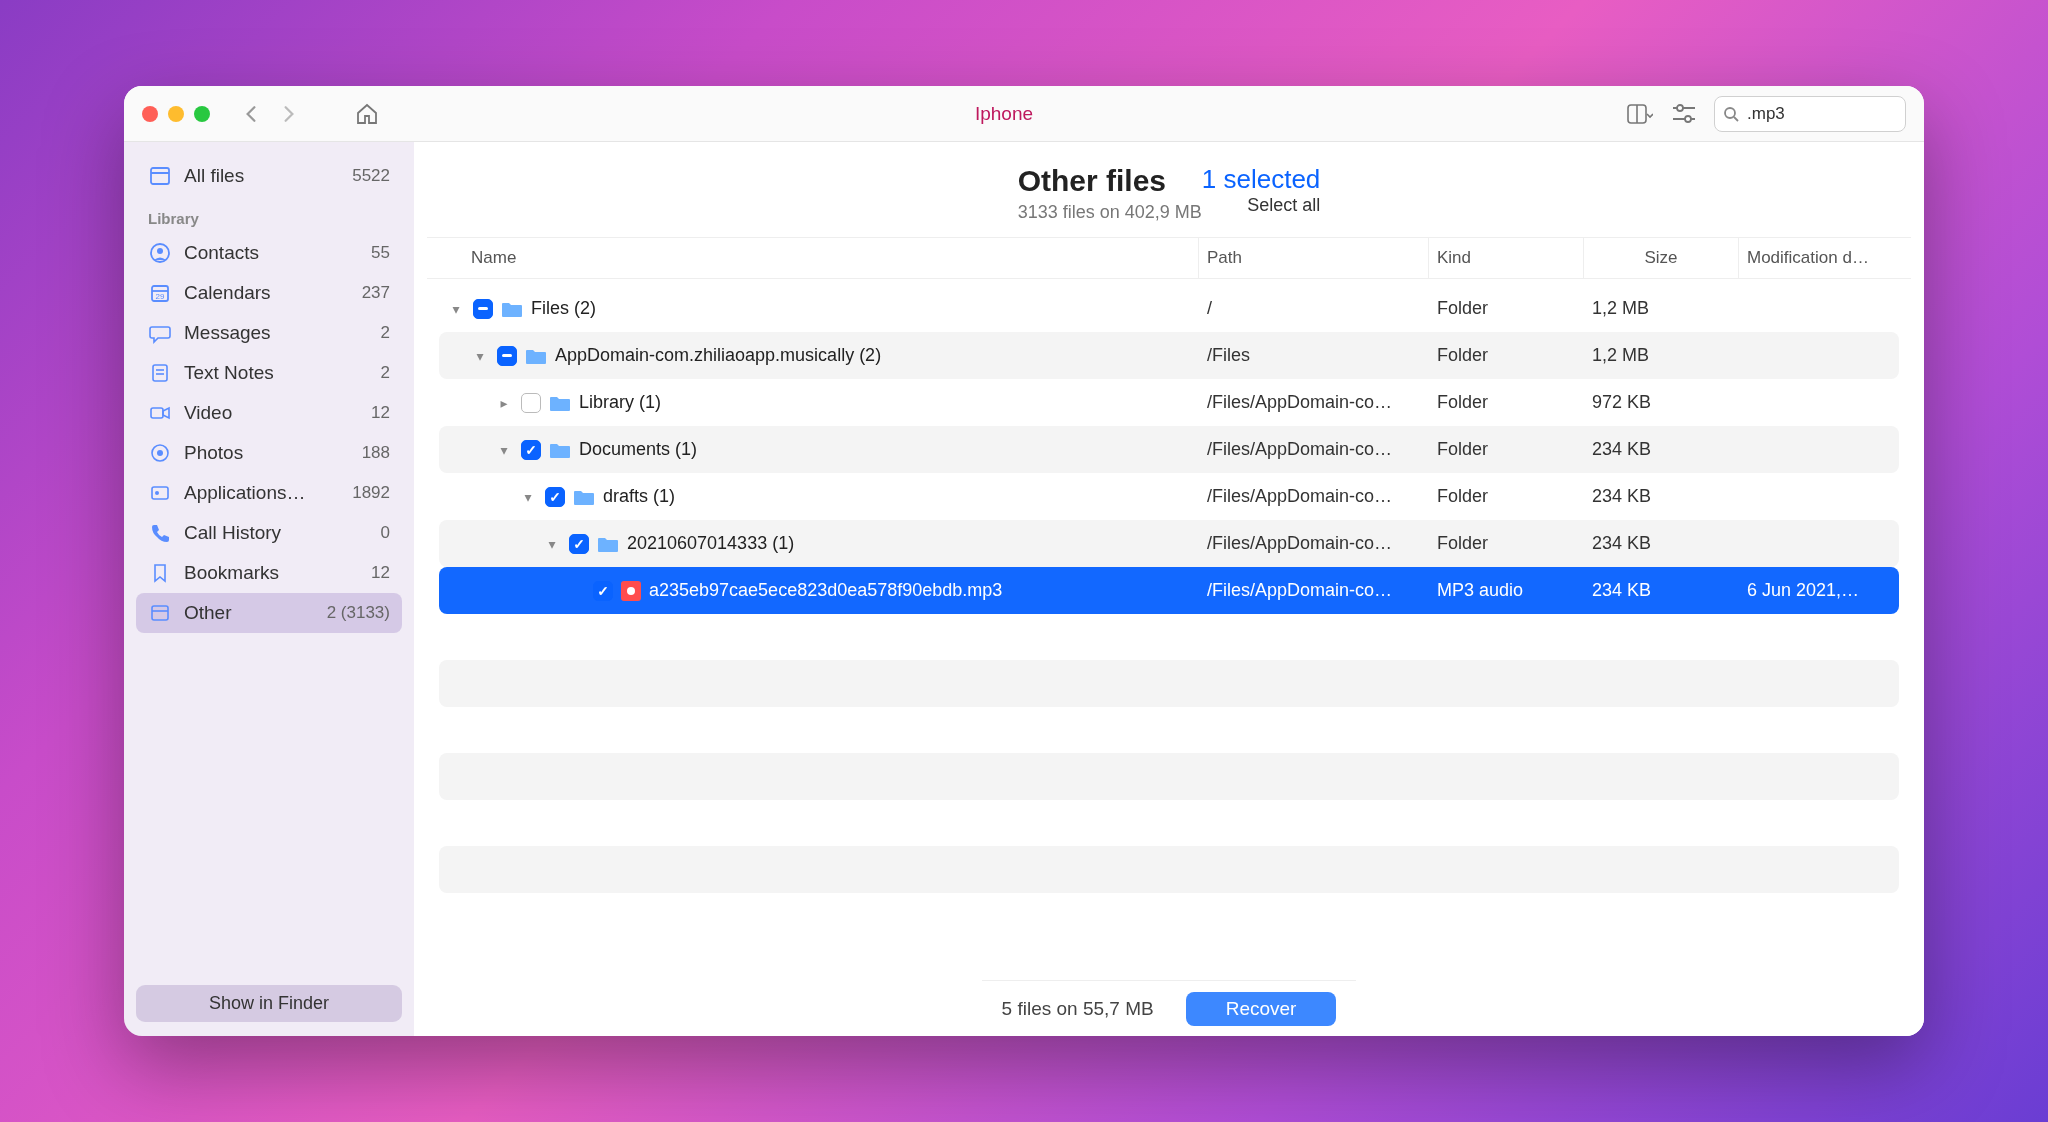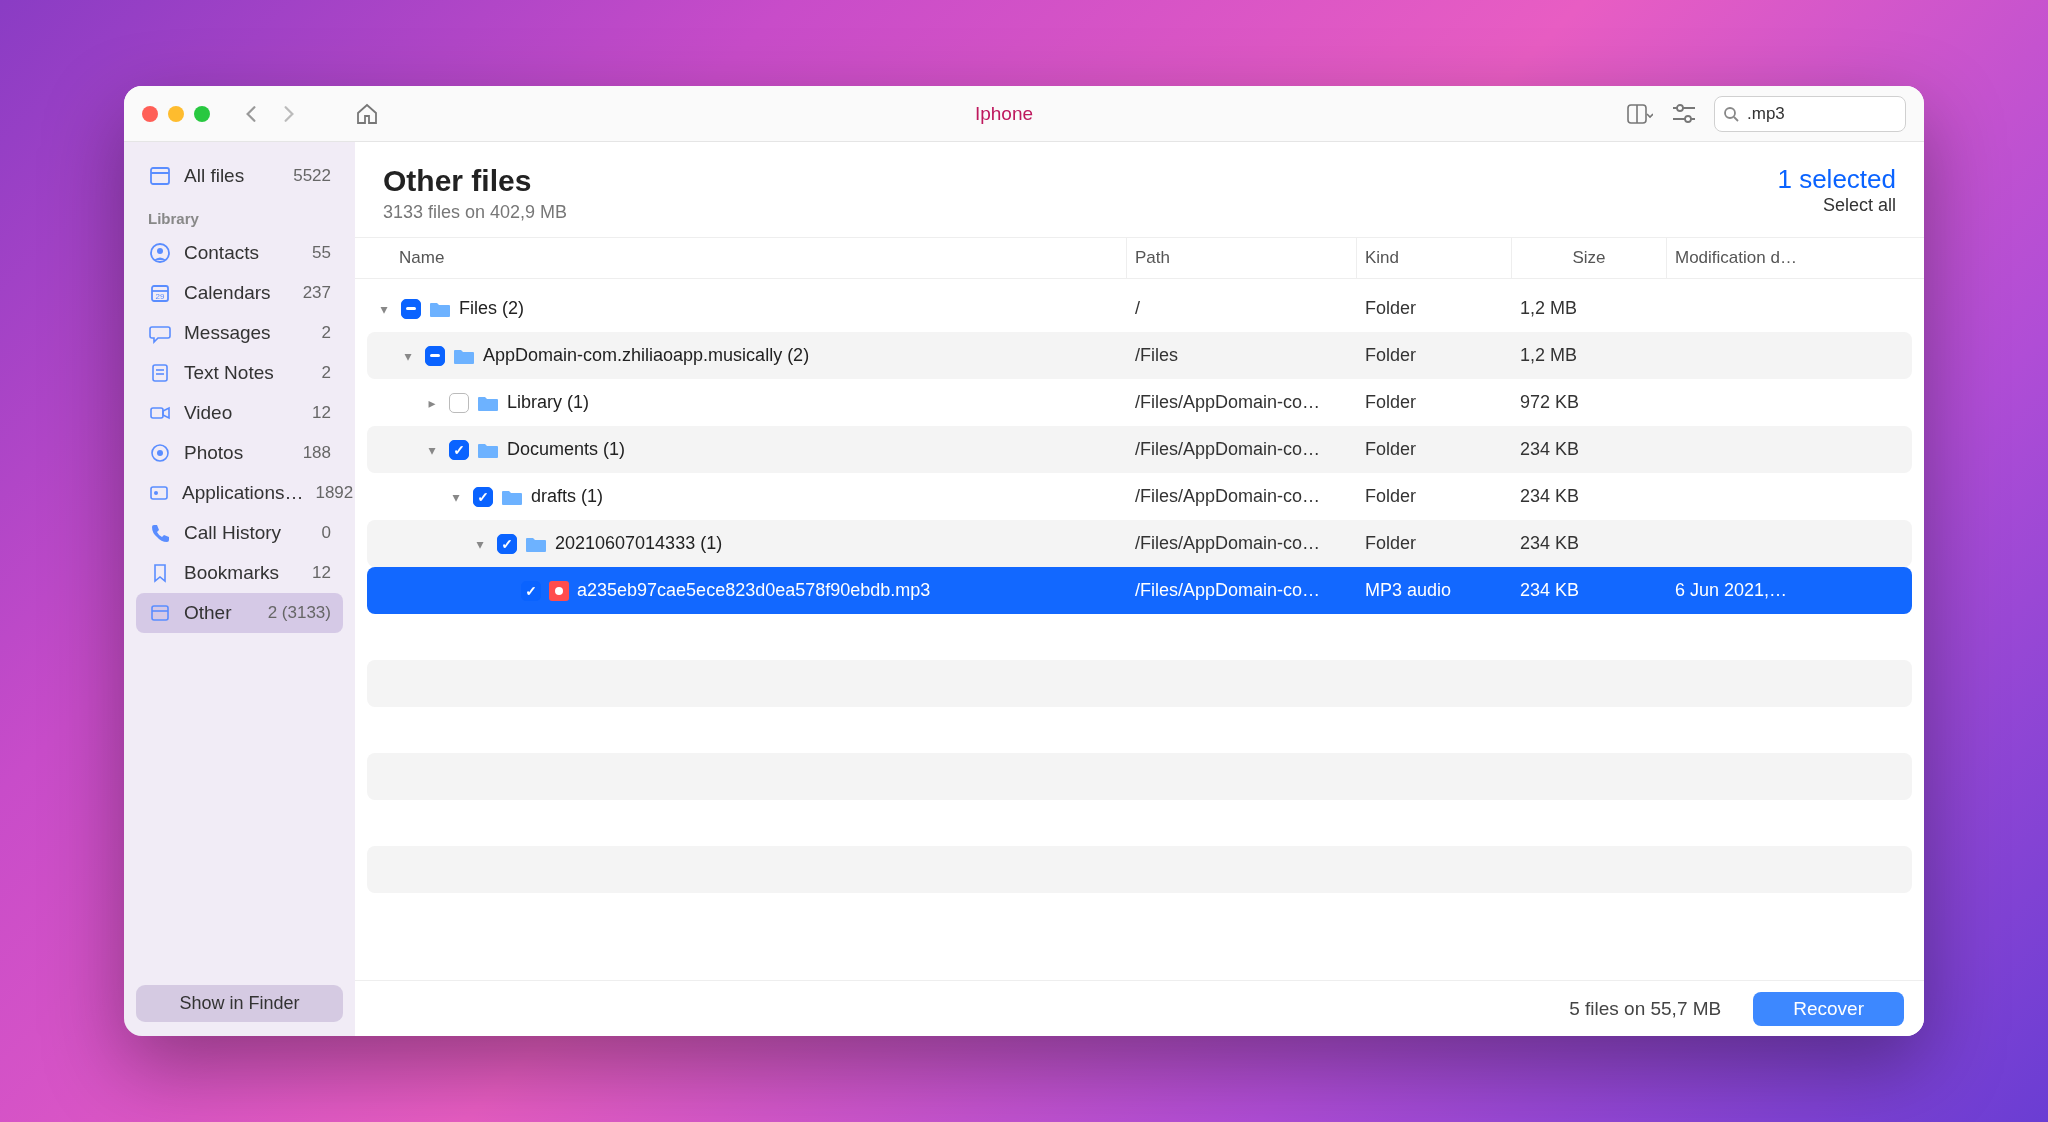--- a/index.html
+++ b/index.html
@@ -35,38 +35,38 @@
   display: flex; align-items: center; gap: 8px; background: #fff;
   border: 1px solid #d0d0d0; border-radius: 8px; padding: 4px 8px; height: 36px; width: 192px;
 }
 .search input { border: none; outline: none; font-size: 17px; flex: 1; background: transparent; color: #333; }
 
 
 .body { flex: 1; display: flex; min-height: 0; }
 
 
 .sidebar {
-  width: 231px; background: rgba(200,180,220,.25);
+  width: 290px; background: rgba(200,180,220,.25);
   display: flex; flex-direction: column; padding: 14px 12px;
 }
 .side-item {
   display: flex; align-items: center; padding: 8px 12px; border-radius: 8px;
   font-size: 19px; color: #333; gap: 12px; cursor: default;
 }
 .side-item .cnt { margin-left: auto; color: #666; font-size: 17px; }
 .side-item.active { background: rgba(180,160,210,.45); }
 .side-header { font-size: 15px; color: #888; padding: 14px 12px 6px; font-weight: 600; }
 .side-icon { width: 24px; height: 24px; display: flex; align-items: center; justify-content: center; }
 .sidebar .footer-btn {
   margin-top: auto; background: rgba(160,140,190,.35); color: #333;
   text-align: center; border-radius: 9px; padding: 8px; font-size: 18px;
 }
 
 
-.main { flex: 1; display: flex; flex-direction: column; background: #fff; min-width: 0; }
+.main { flex: 1; display: flex; flex-direction: column; background: #fff; min-width: 0; align-items: center; }
 .main-header { padding: 22px 28px 14px; display: flex; align-items: flex-start; }
 .main-header h1 { font-size: 30px; font-weight: 700; color: #222; }
 .main-header .sub { font-size: 18px; color: #777; margin-top: 4px; }
 .main-header .right { margin-left: auto; text-align: right; }
 .main-header .sel { color: #0a63ff; font-size: 26px; font-weight: 400; }
 .main-header .sa { color: #333; font-size: 18px; }
 
 
 .cols {
   display: grid;

